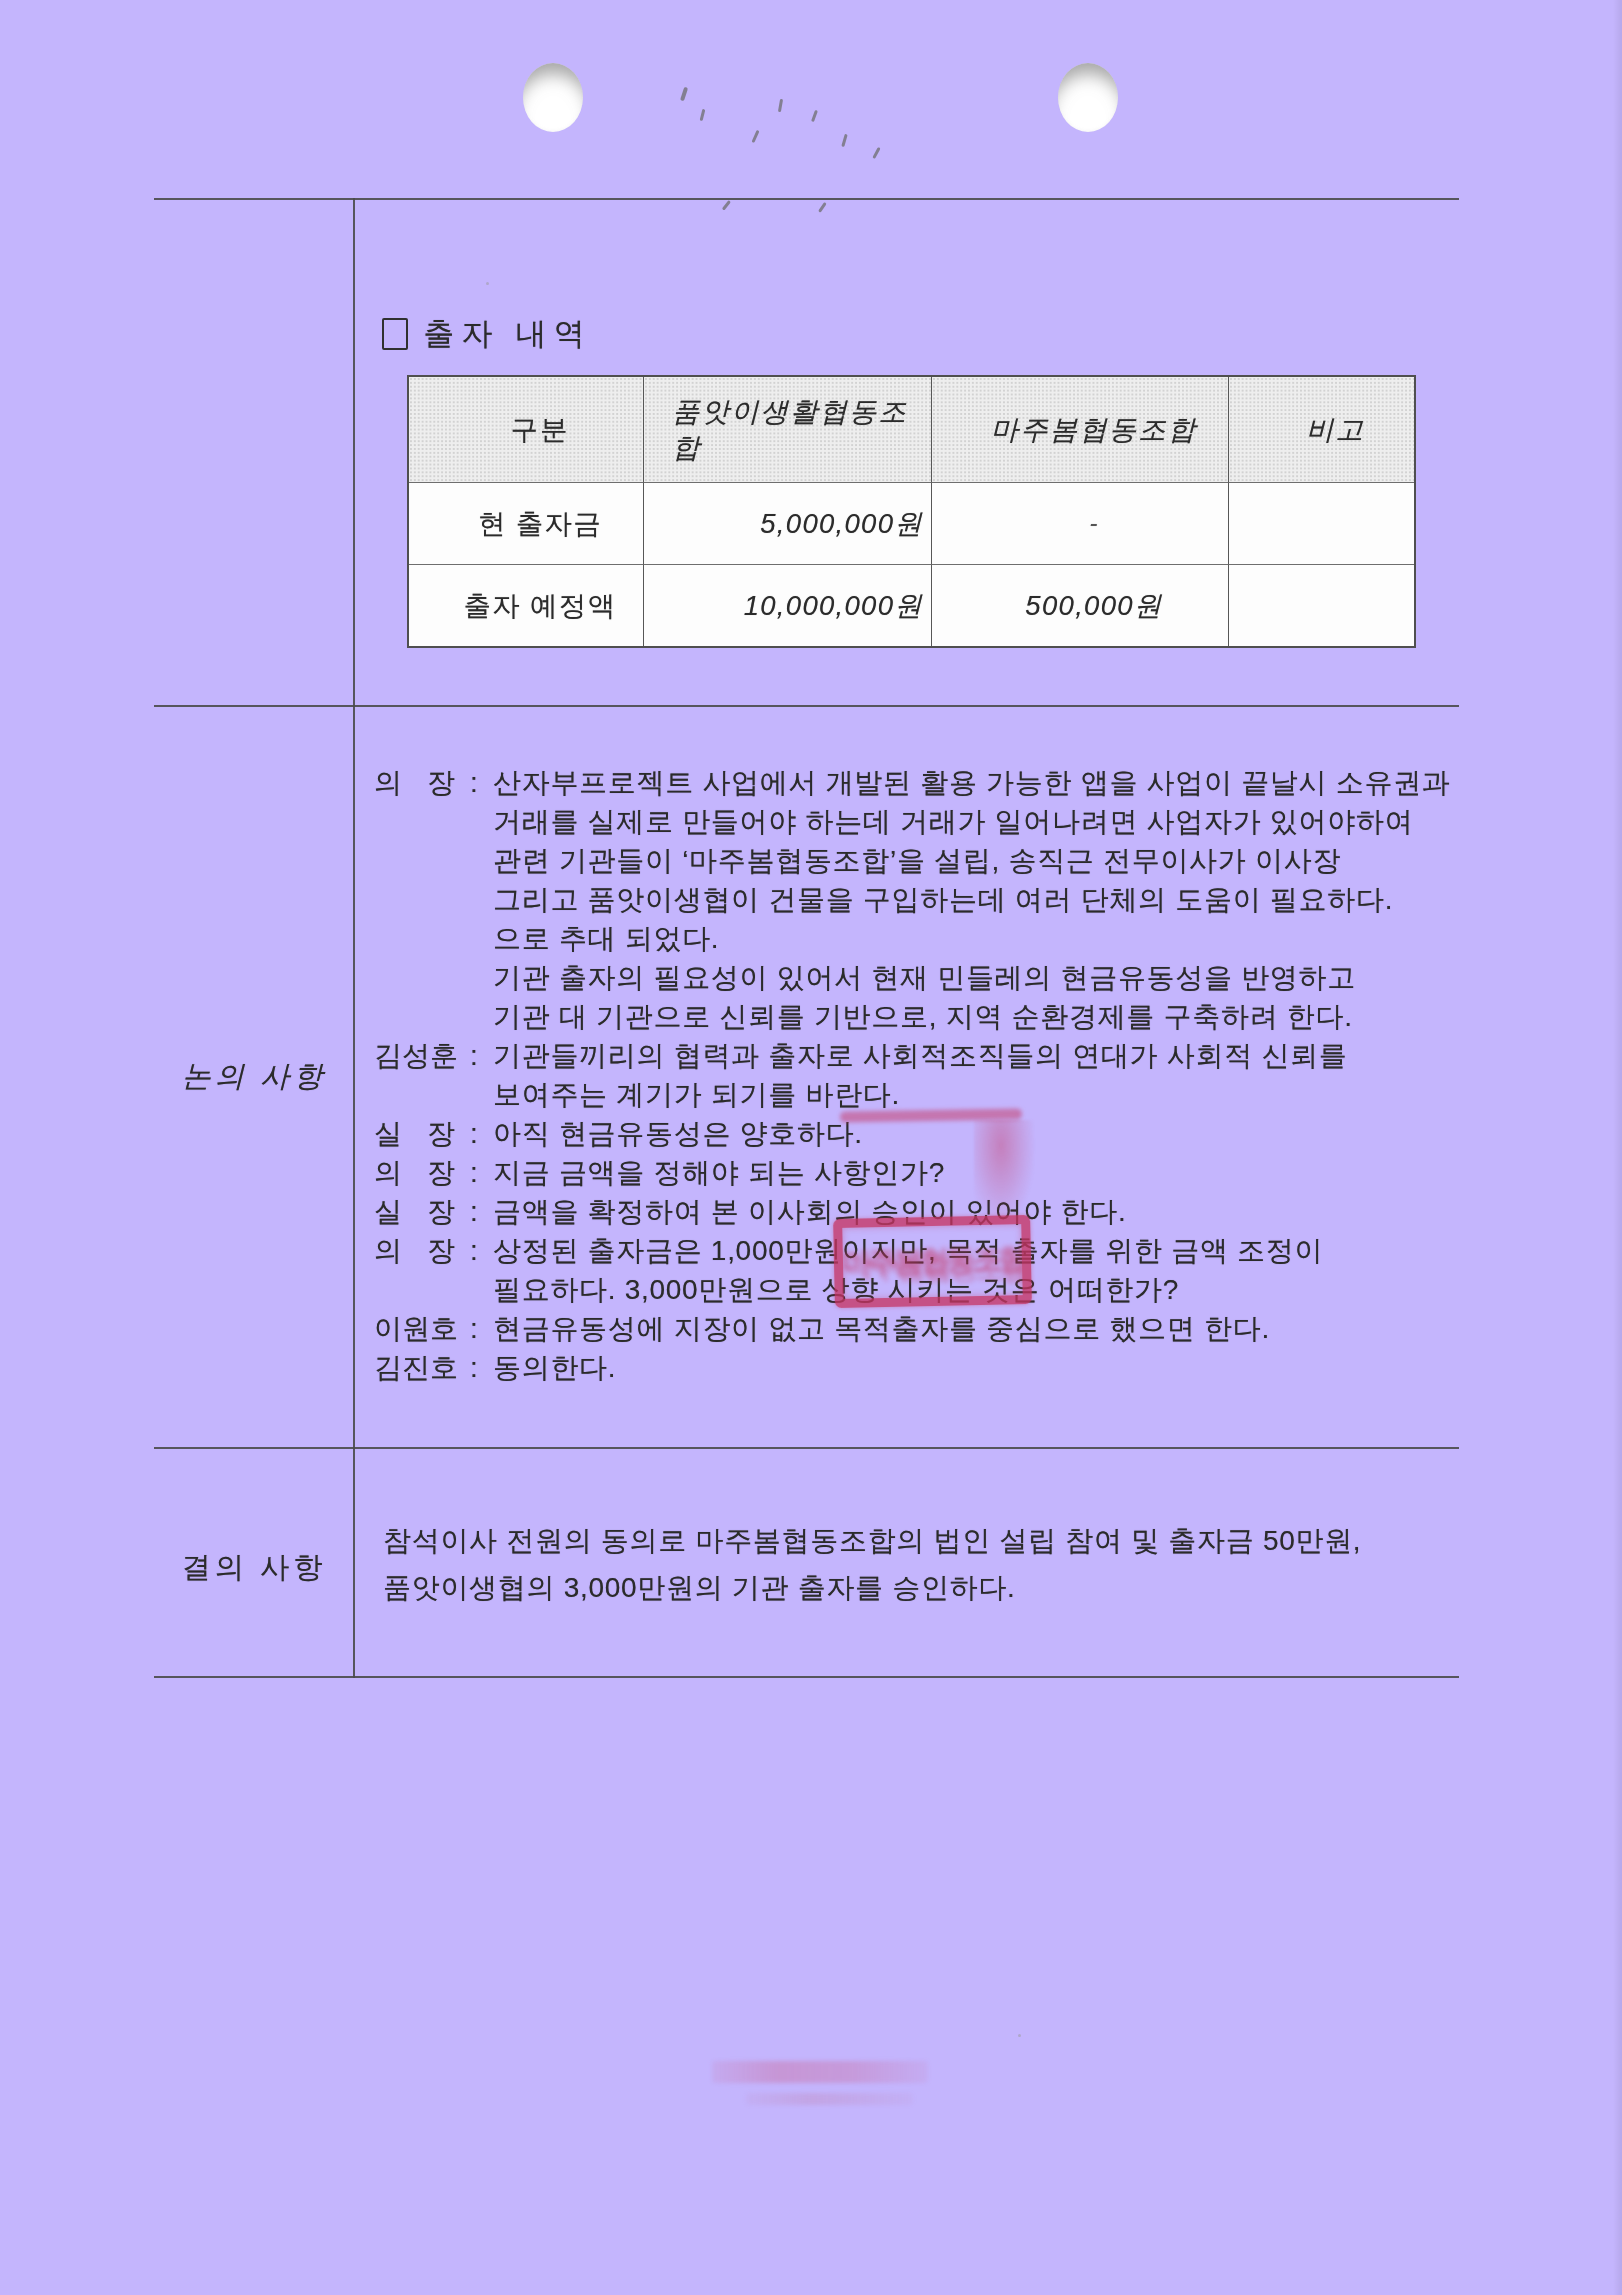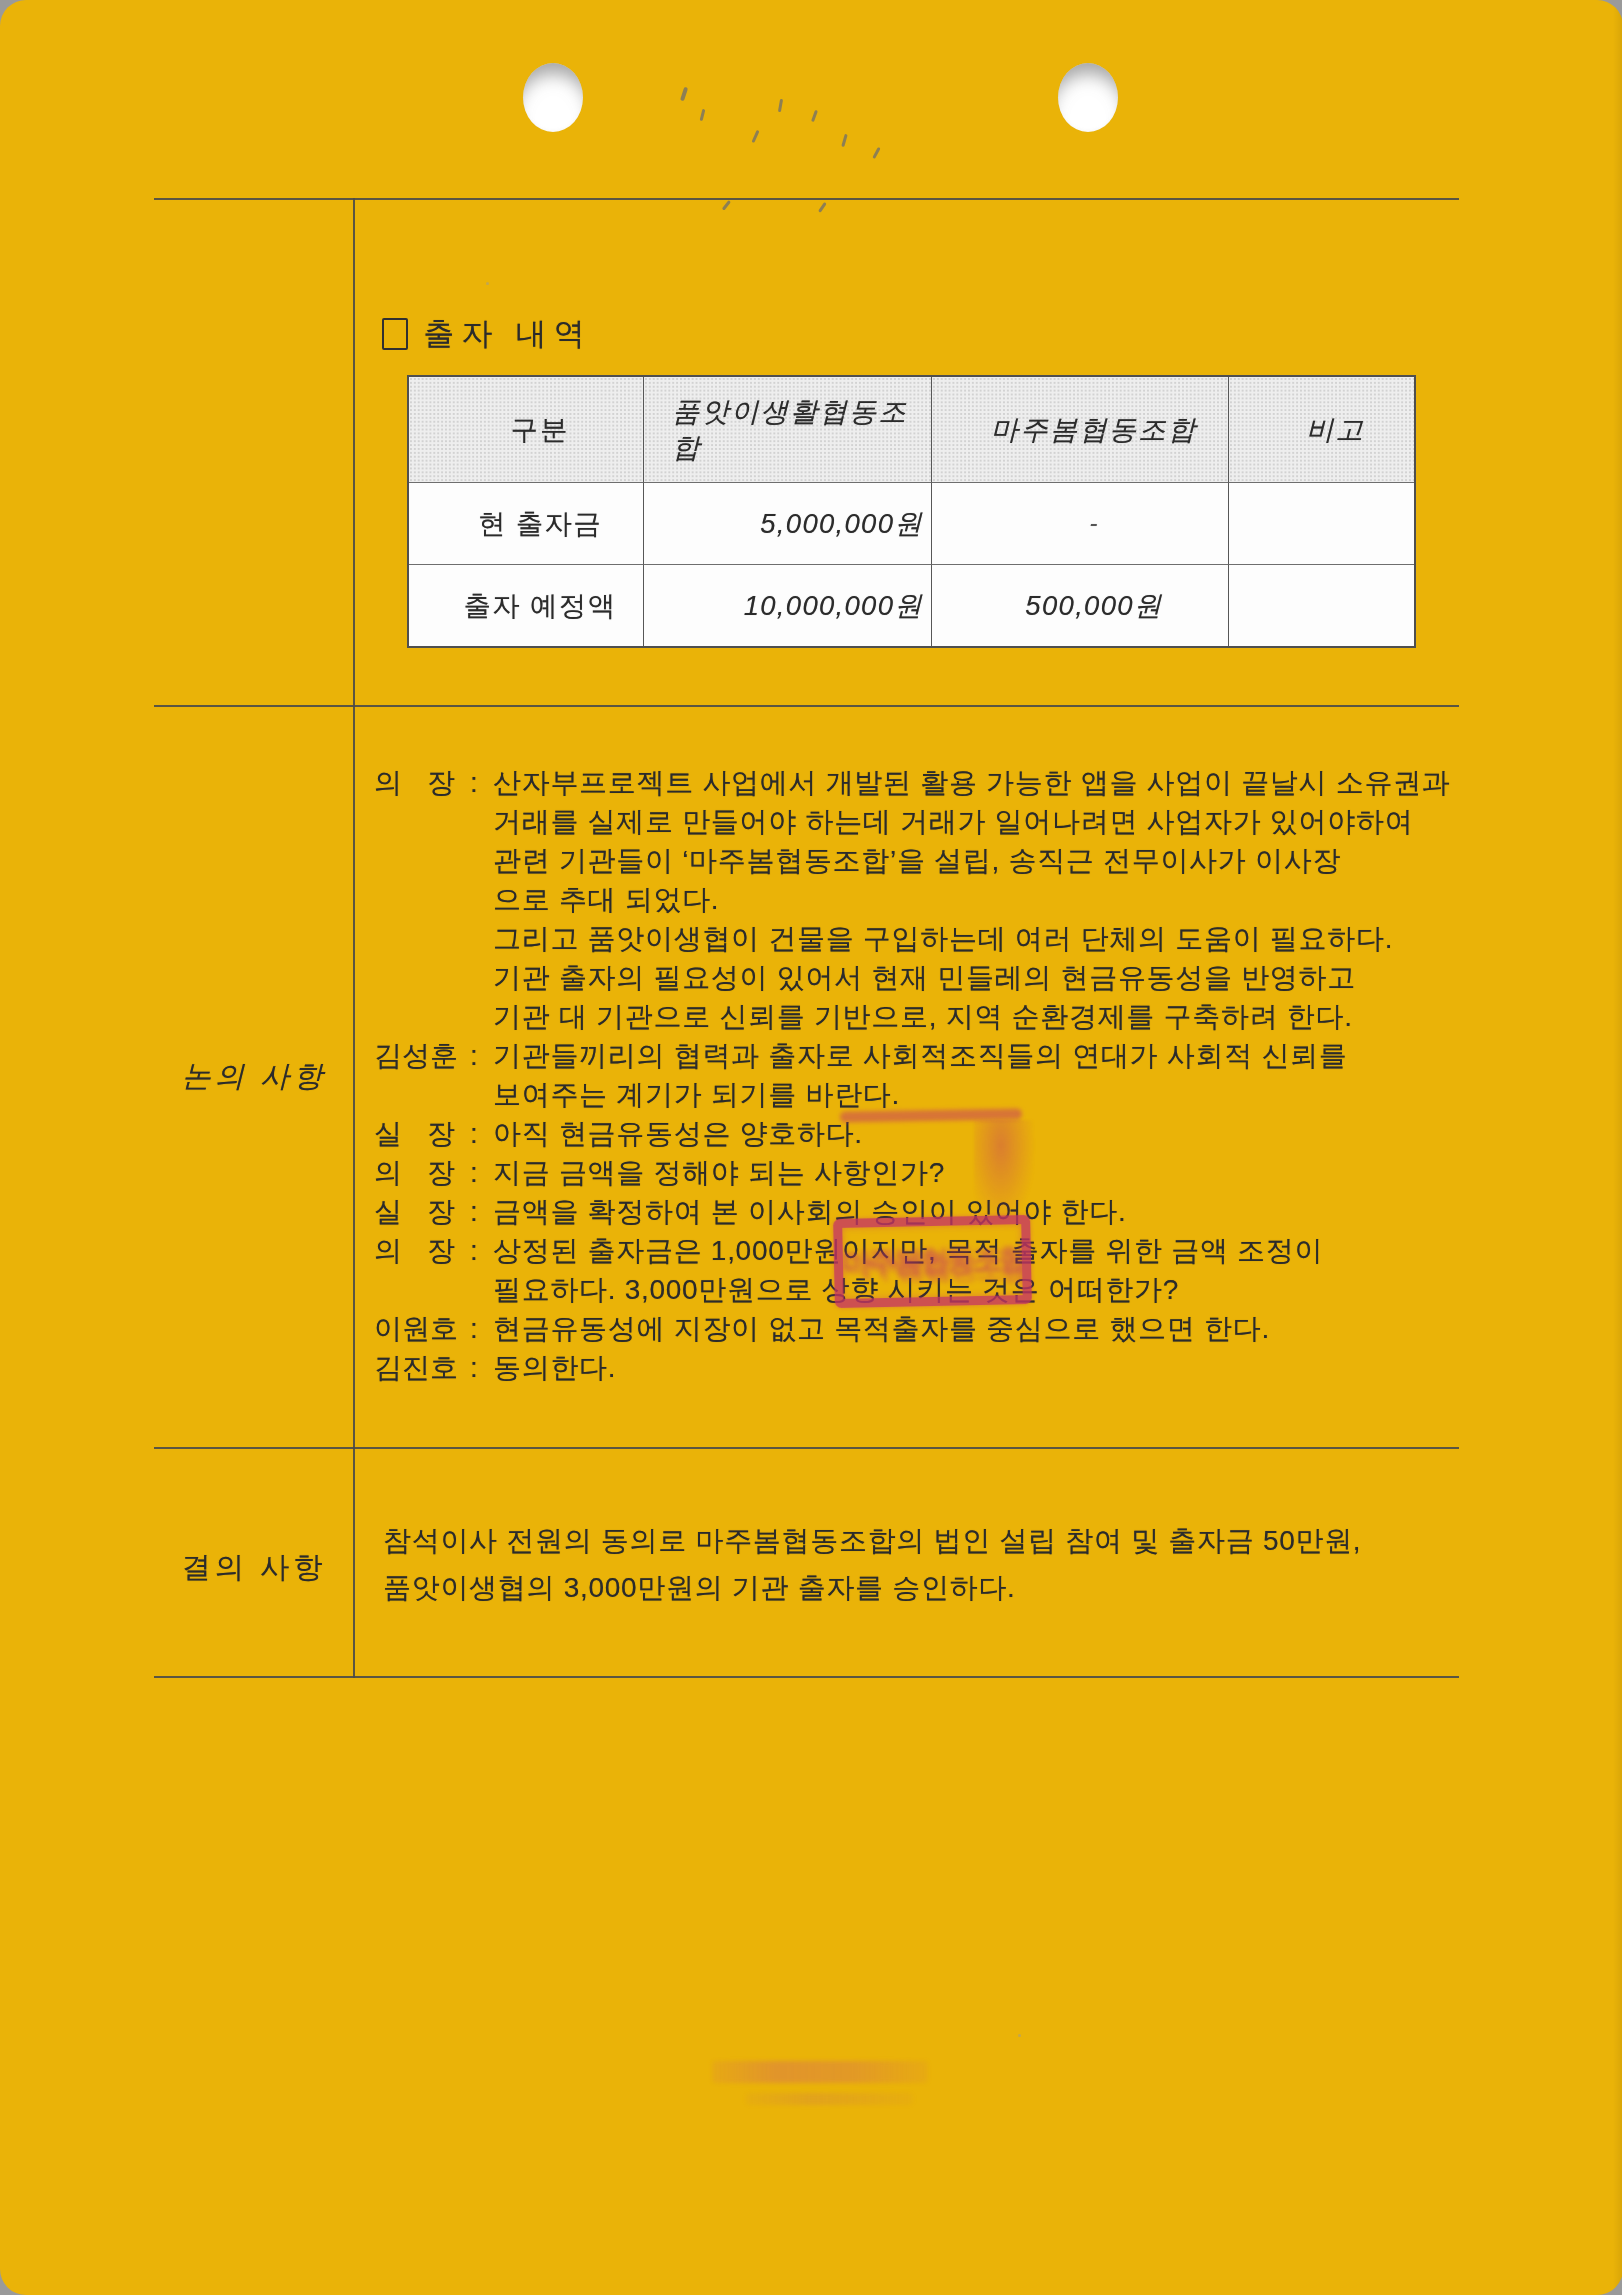--- a/index.html
+++ b/index.html
@@ -1,20 +1,19 @@
 <!DOCTYPE html>
 <html style="font-size:10.5px"><head>
 <meta charset="utf-8">
 <style>
   html,body{margin:0;padding:0;background:#9a9a9a;}
   .page{
-    position:relative;width:1623px;height:2295px;background:#eab308;
+    position:relative;width:1623px;height:2295px;background:#c4b5fd;
     overflow:hidden;font-family:"Liberation Sans","DejaVu Sans",sans-serif;
     color:#2b2b2b;
-    border-radius:26px;
   }
   .fuzz{text-shadow:0 0 0.7px rgba(45,45,45,.55);}
   
   .edge-shadow{position:absolute;right:0;top:0;width:10.5px;height:100%;
     background:linear-gradient(90deg,rgba(0,0,0,0),rgba(0,0,0,.08));}
   .hole{position:absolute;width:60px;height:69px;border-radius:50%;background:#fff;
     box-shadow:inset 0 19.6px 17px -9.2px rgba(95,95,95,.55), inset 0 -2.6px 5.2px -3.9px rgba(150,150,150,.25);}
   .pen-mark{position:absolute;background:#6d6d6d;border-radius:2px;opacity:.75;}
   .speck{position:absolute;width:3.3px;height:3.3px;border-radius:50%;background:#9a9a9a;opacity:.5;}
   
@@ -117,22 +116,22 @@
     <div class="cell bt bl fuzz">500,000원</div>
     <div class="cell bt bl"></div>
   </div>
 
   <div class="sec-label fuzz" style="top:1057px;font-style:italic;">논의 사항</div>
 
   <div class="discussion">
     <div class="d-line fuzz"><span class="spk">의 장</span><span class="sep">:</span><span class="d-text">산자부프로젝트 사업에서 개발된 활용 가능한 앱을 사업이 끝날시 소유권과</span></div>
     <div class="d-line fuzz"><span class="spk"></span><span class="sep"></span><span class="d-text">거래를 실제로 만들어야 하는데 거래가 일어나려면 사업자가 있어야하여</span></div>
     <div class="d-line fuzz"><span class="spk"></span><span class="sep"></span><span class="d-text">관련 기관들이 ‘마주봄협동조합’을 설립, 송직근 전무이사가 이사장</span></div>
+    <div class="d-line fuzz"><span class="spk"></span><span class="sep"></span><span class="d-text">그리고 품앗이생협이 건물을 구입하는데 여러 단체의 도움이 필요하다.</span></div>
     <div class="d-line fuzz"><span class="spk"></span><span class="sep"></span><span class="d-text">으로 추대 되었다.</span></div>
-    <div class="d-line fuzz"><span class="spk"></span><span class="sep"></span><span class="d-text">그리고 품앗이생협이 건물을 구입하는데 여러 단체의 도움이 필요하다.</span></div>
     <div class="d-line fuzz"><span class="spk"></span><span class="sep"></span><span class="d-text">기관 출자의 필요성이 있어서 현재 민들레의 현금유동성을 반영하고</span></div>
     <div class="d-line fuzz"><span class="spk"></span><span class="sep"></span><span class="d-text">기관 대 기관으로 신뢰를 기반으로, 지역 순환경제를 구축하려 한다.</span></div>
     <div class="d-line fuzz"><span class="spk">김성훈</span><span class="sep">:</span><span class="d-text">기관들끼리의 협력과 출자로 사회적조직들의 연대가 사회적 신뢰를</span></div>
     <div class="d-line fuzz"><span class="spk"></span><span class="sep"></span><span class="d-text">보여주는 계기가 되기를 바란다.</span></div>
     <div class="d-line fuzz"><span class="spk">실 장</span><span class="sep">:</span><span class="d-text">아직 현금유동성은 양호하다.</span></div>
     <div class="d-line fuzz"><span class="spk">의 장</span><span class="sep">:</span><span class="d-text">지금 금액을 정해야 되는 사항인가?</span></div>
     <div class="d-line fuzz"><span class="spk">실 장</span><span class="sep">:</span><span class="d-text">금액을 확정하여 본 이사회의 승인이 있어야 한다.</span></div>
     <div class="d-line fuzz"><span class="spk">의 장</span><span class="sep">:</span><span class="d-text">상정된 출자금은 1,000만원이지만, 목적 출자를 위한 금액 조정이</span></div>
     <div class="d-line fuzz"><span class="spk"></span><span class="sep"></span><span class="d-text">필요하다. 3,000만원으로 상향 시키는 것은 어떠한가?</span></div>
     <div class="d-line fuzz"><span class="spk">이원호</span><span class="sep">:</span><span class="d-text">현금유동성에 지장이 없고 목적출자를 중심으로 했으면 한다.</span></div>

